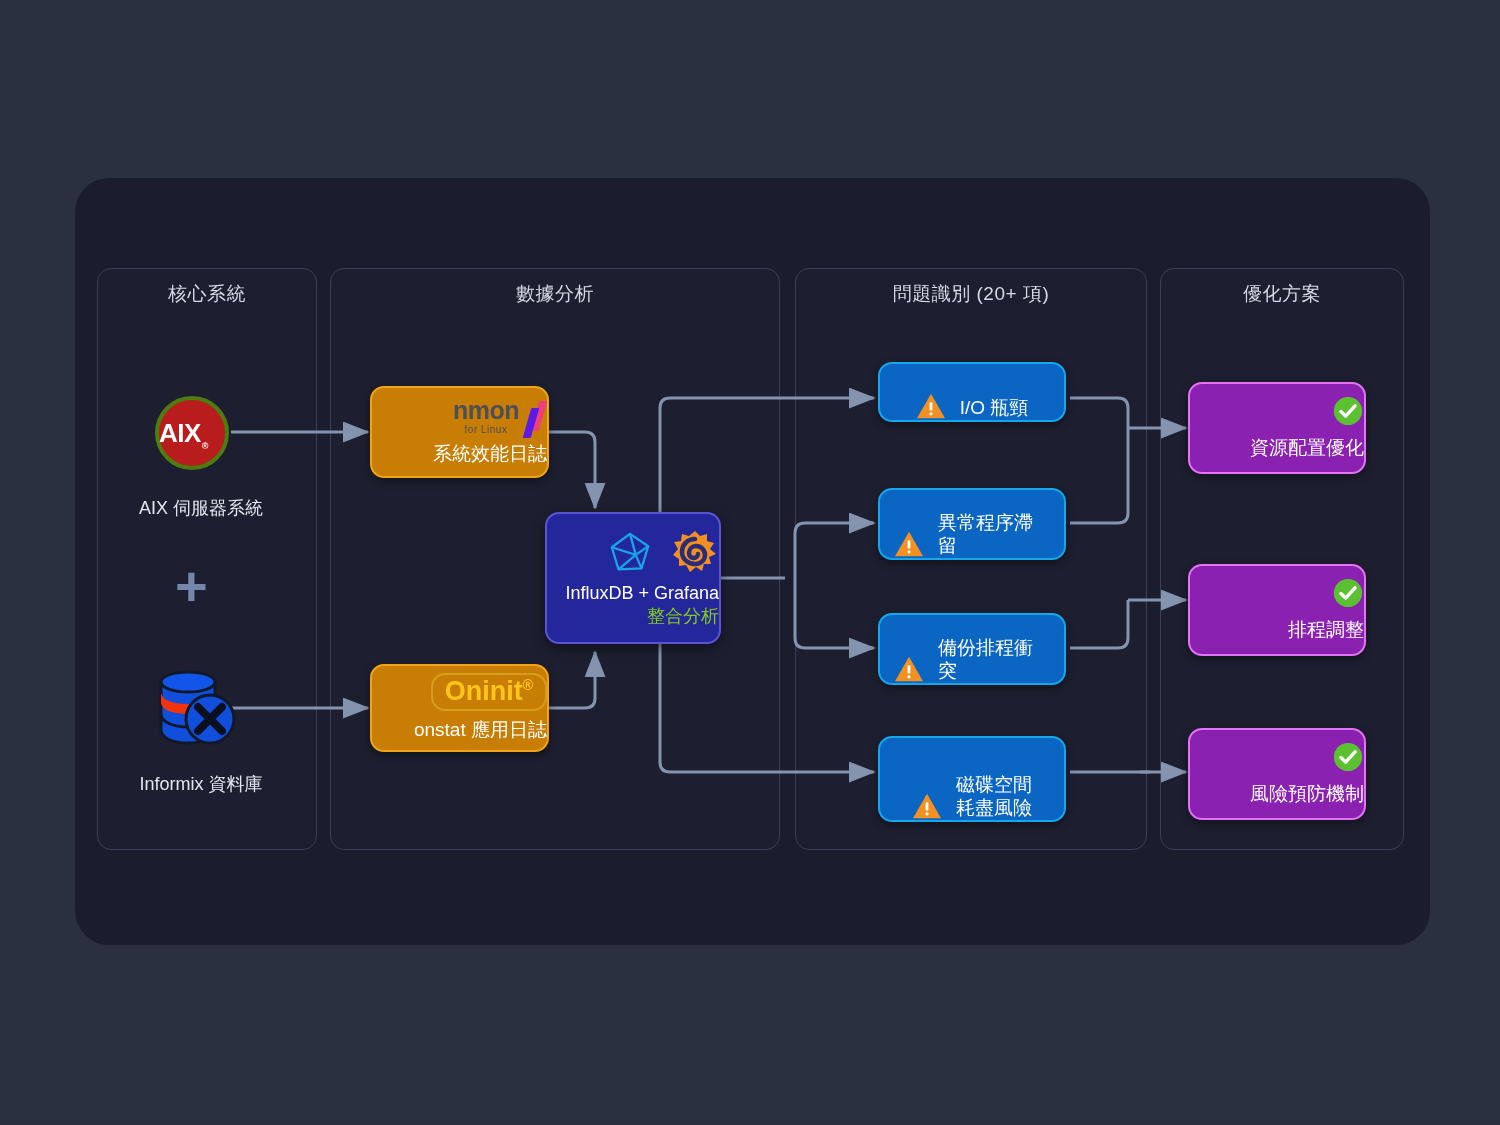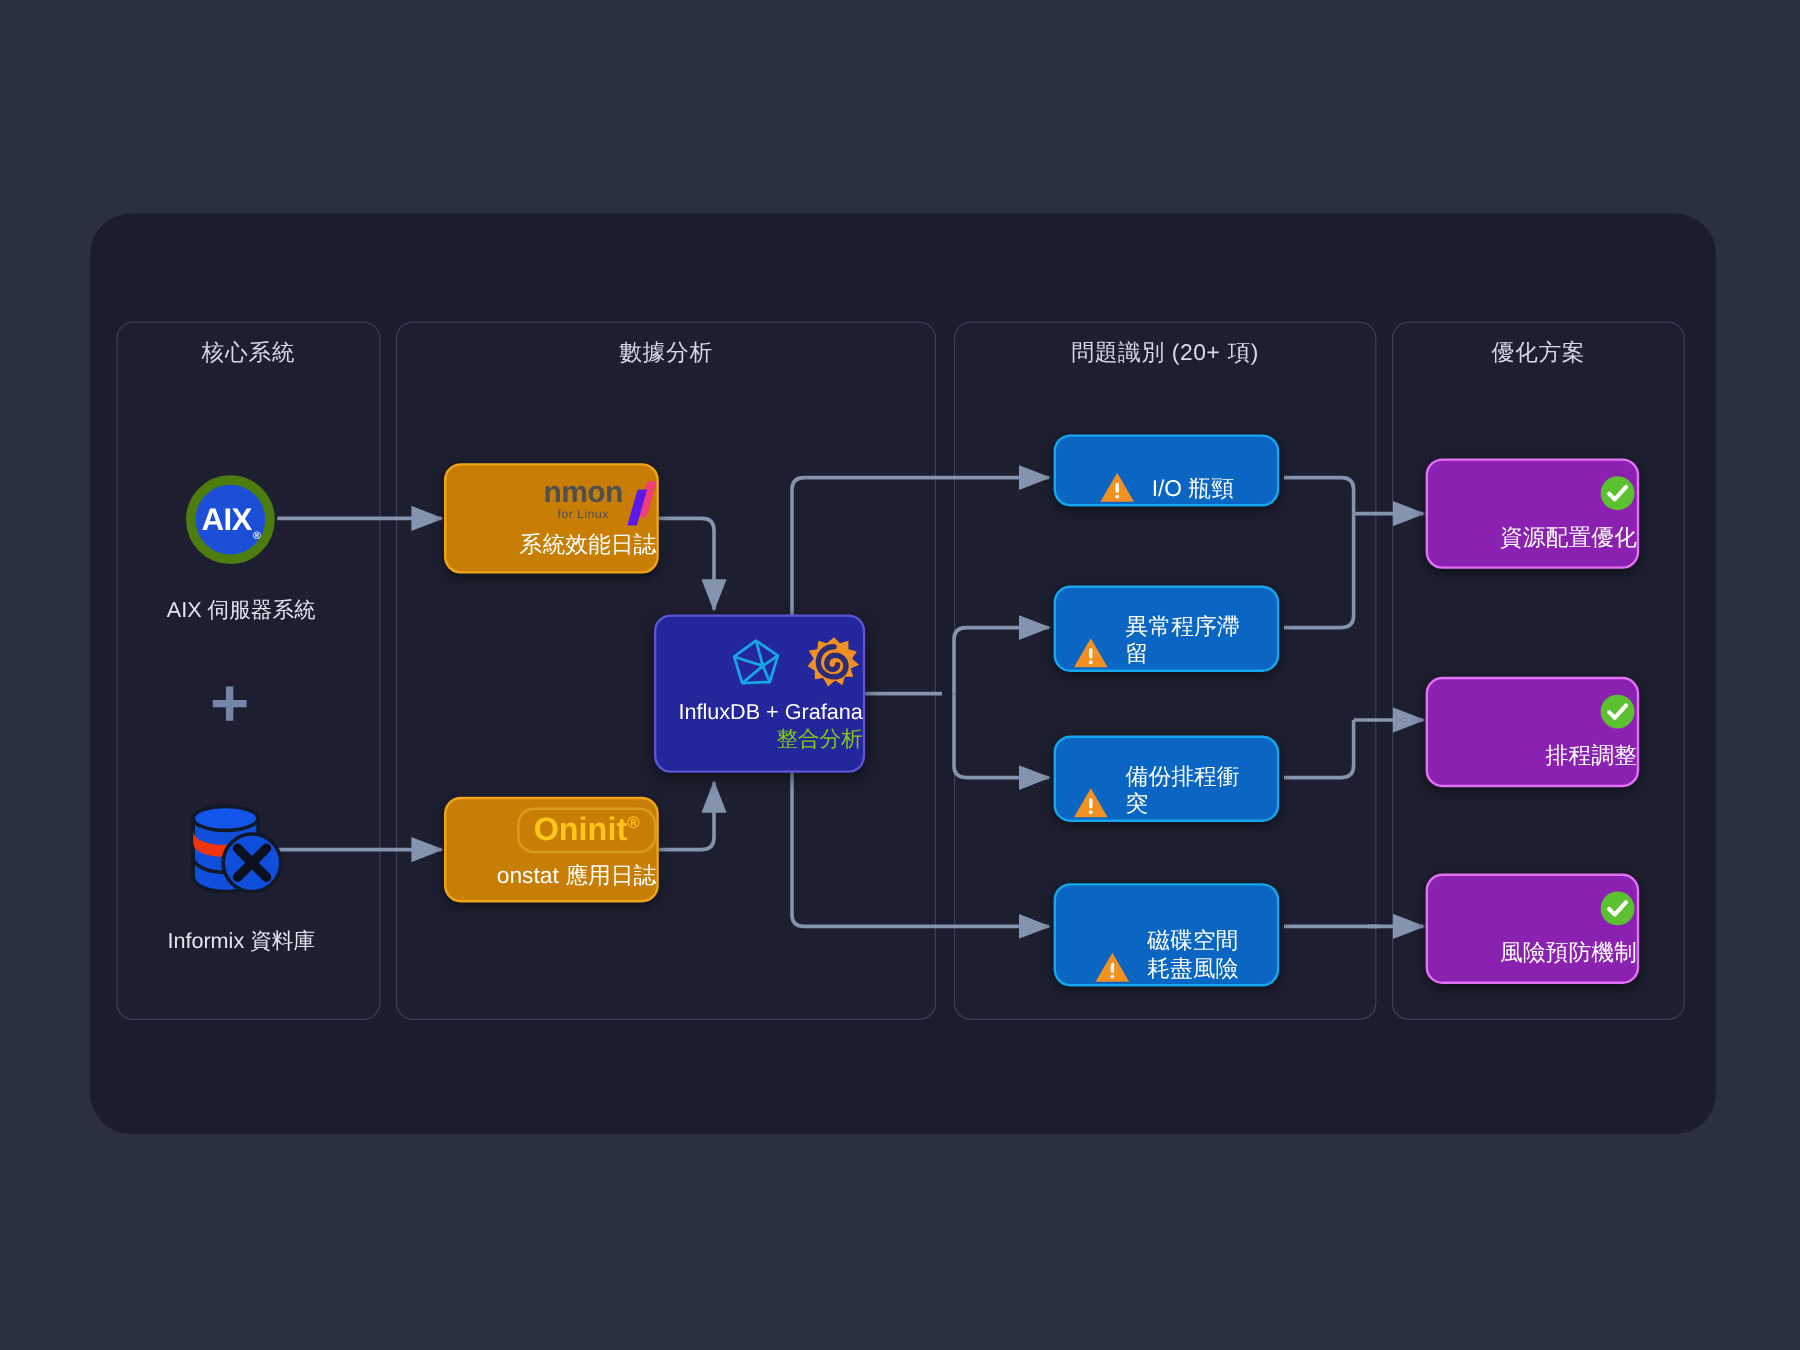--- a/index.html
+++ b/index.html
@@ -73,26 +73,25 @@
     color: #fff;
     text-align: center;
   }
 
   
   .aix-circle {
     position: absolute;
     width: 74px;
     height: 74px;
     border-radius: 50%;
-    background: #1d4ed8;
-    border: 8px solid #4d7c0f;
+    background: #b91c1c;
+    border: 4px solid #4d7c0f;
     box-sizing: border-box;
     display: flex;
     align-items: center;
-    justify-content: center;
   }
   .aix-text {
     color: #ffffff;
     font-size: 26px;
     font-weight: bold;
     letter-spacing: -0.5px;
     line-height: 1;
   }
   .aix-reg {
     font-size: 9px;

